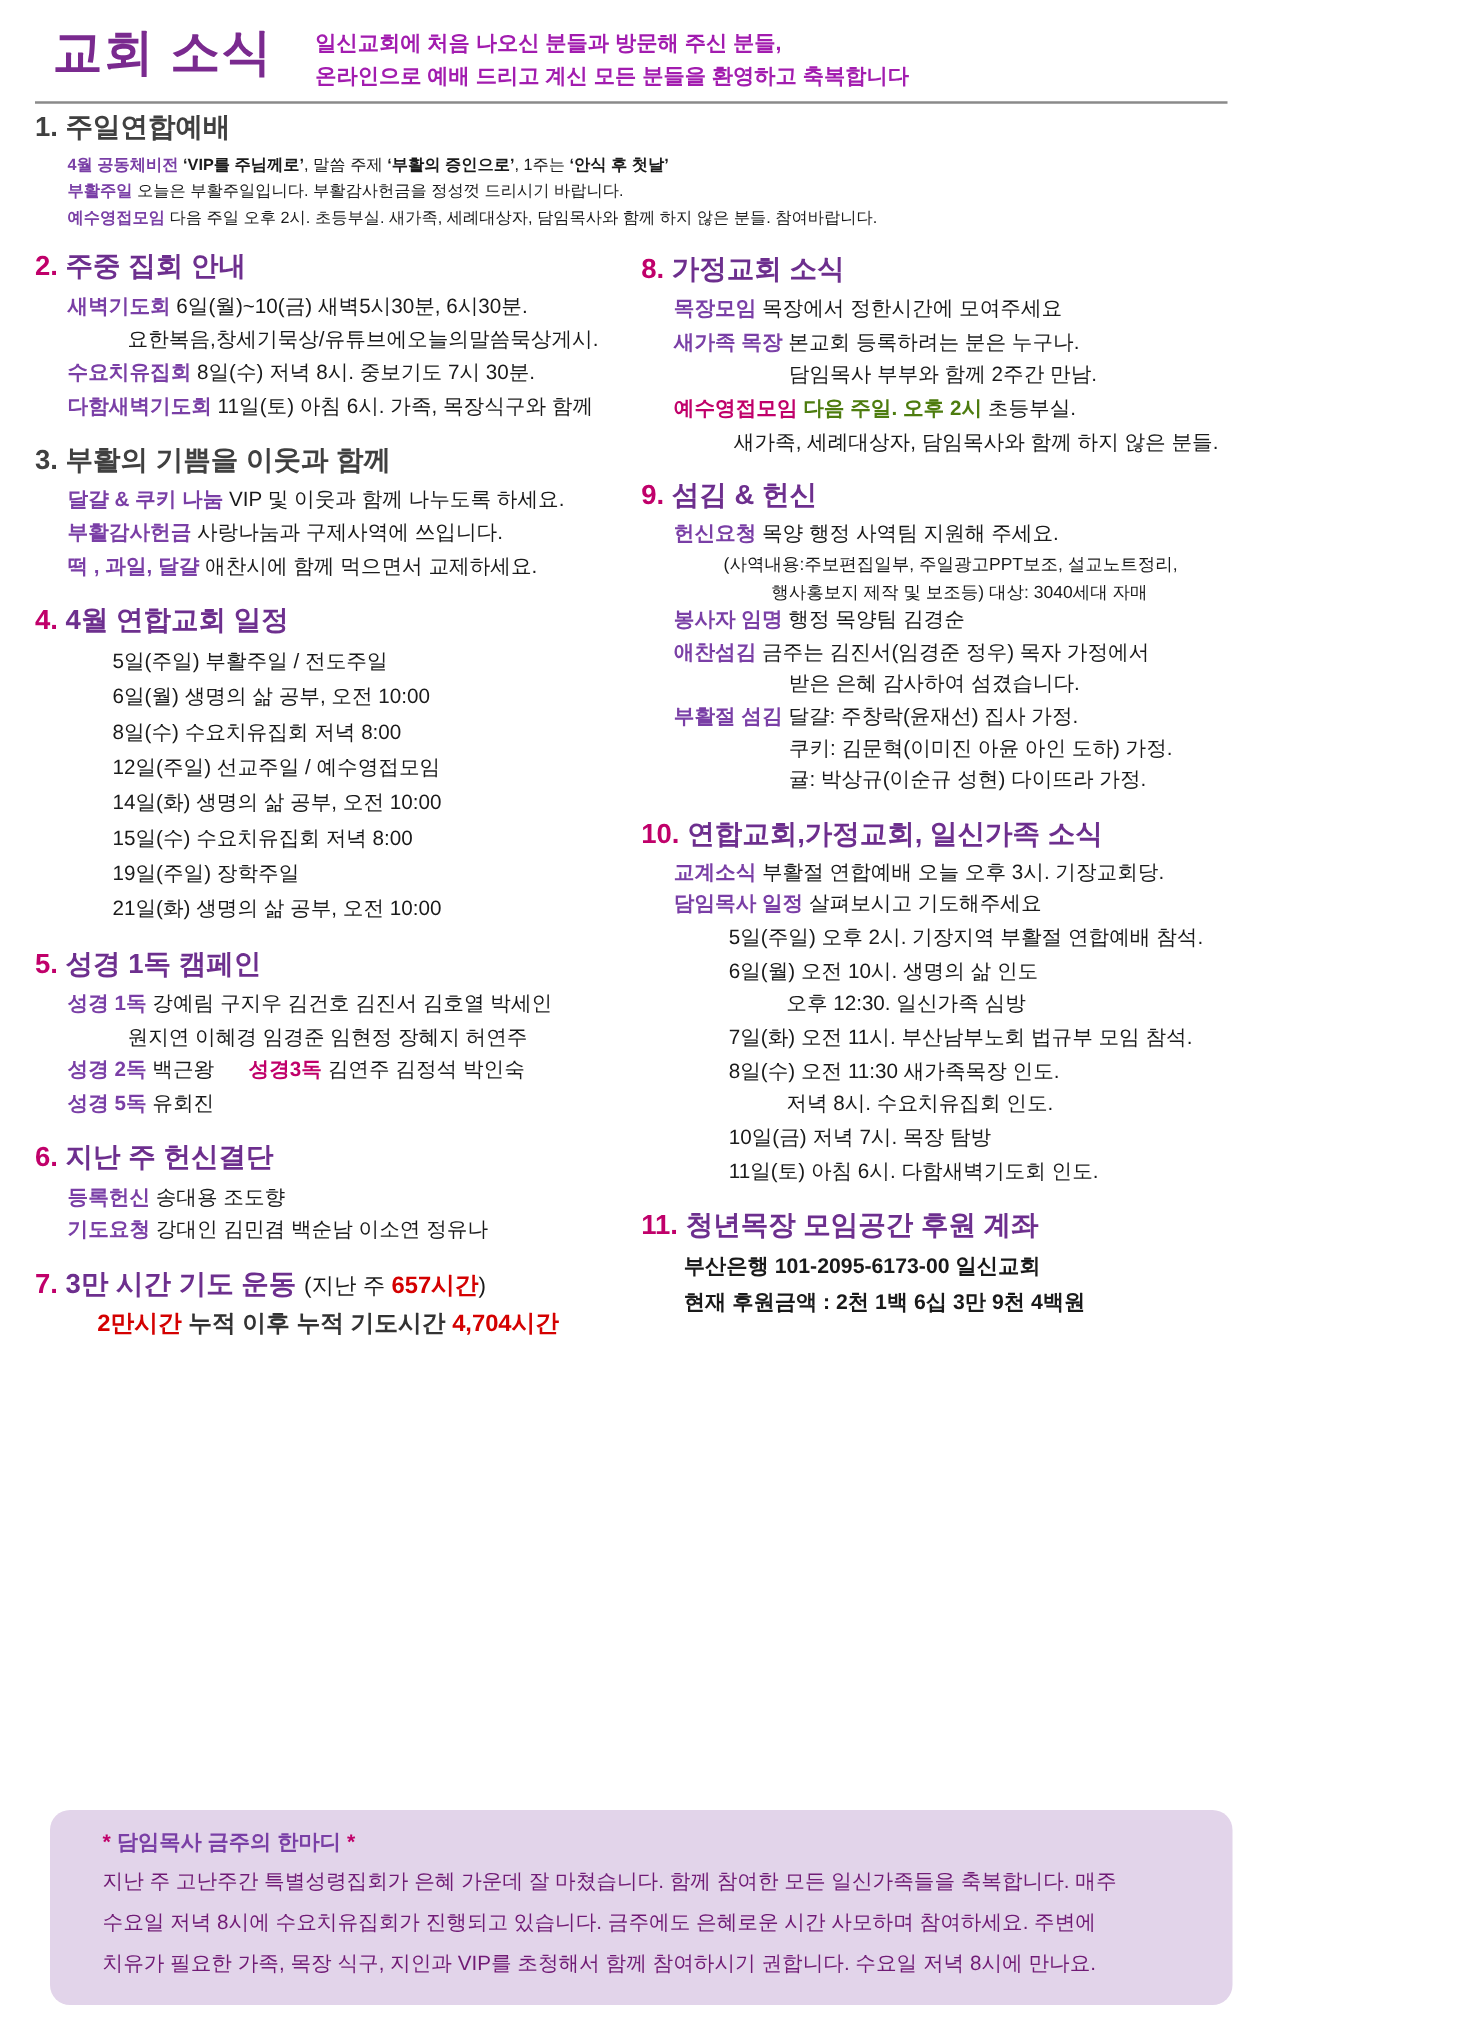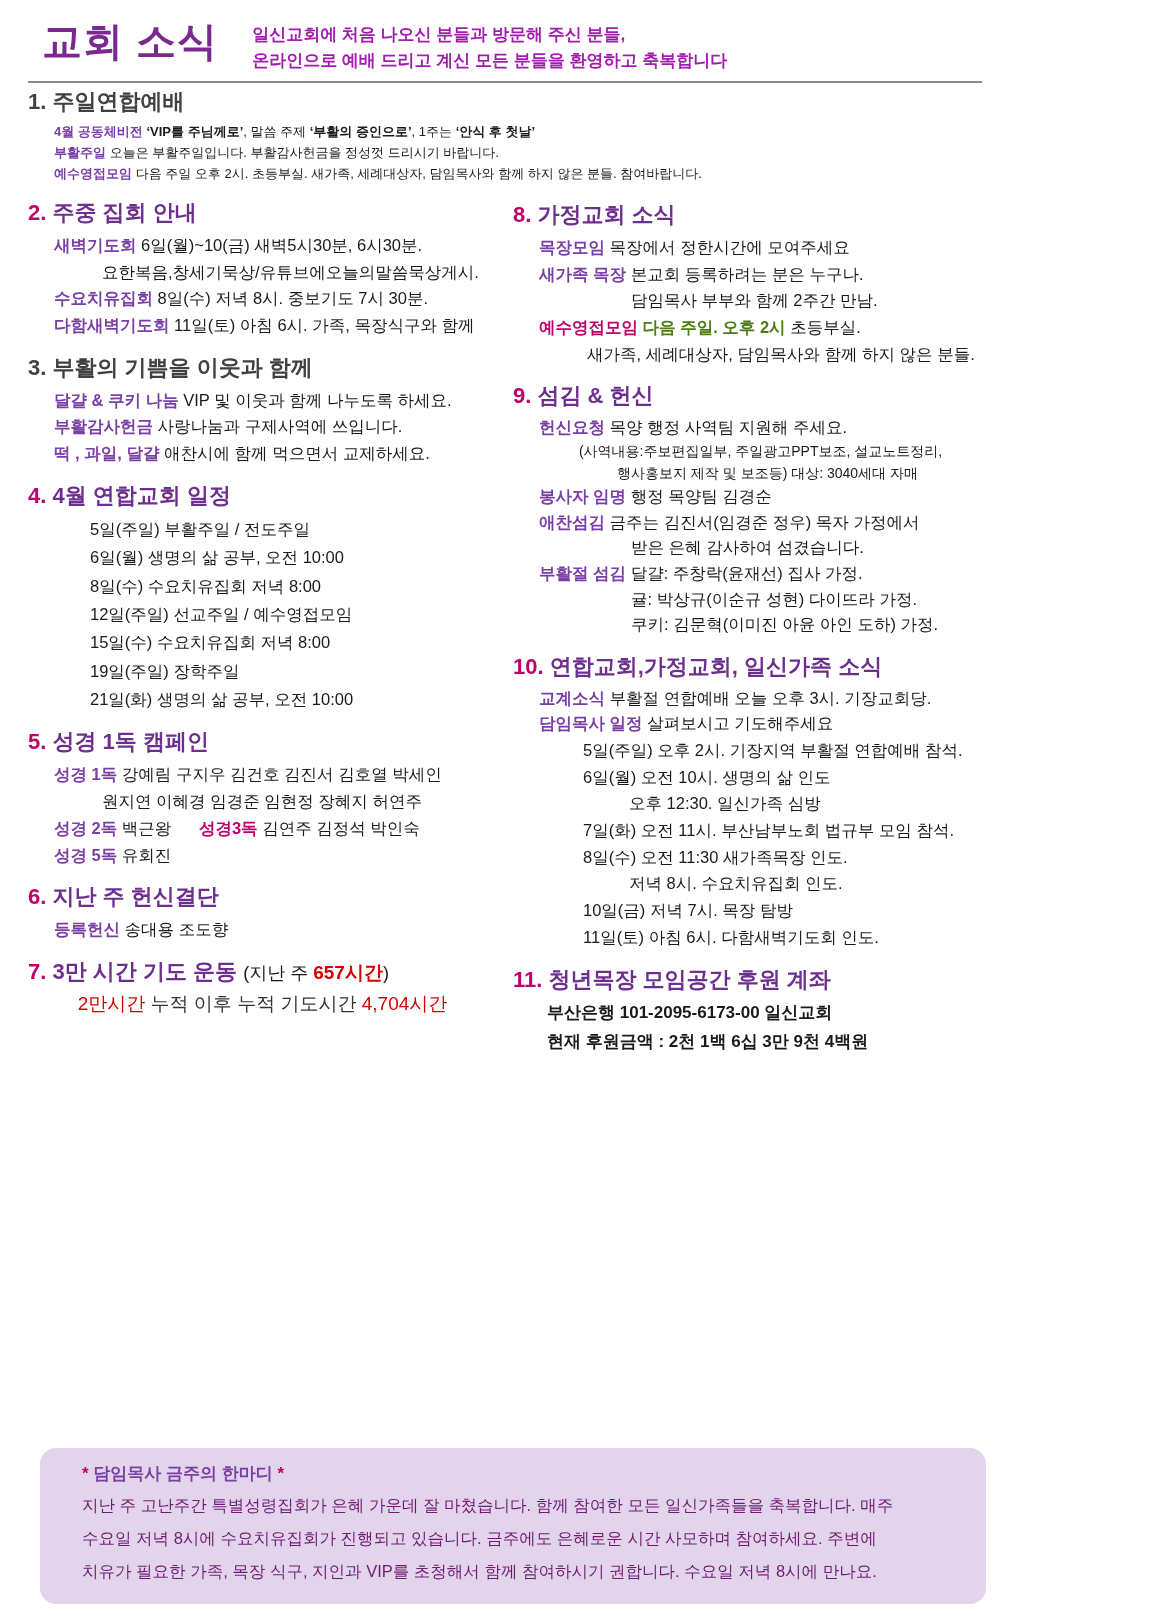--- a/index.html
+++ b/index.html
@@ -44,21 +44,21 @@
   .first-sec .sec-body { padding-left:26px; font-size:13px; }
 
   
   .sched { padding-left:62px; font-size:16.5px; line-height:1.72; }
   .sched2 { padding-left:44px; font-size:16.5px; line-height:1.62; }
 
   .hl-red { color:#d40000; font-weight:bold; }
   .hl-pink { color:#4d7c0f; font-weight:bold; }
   .bold { font-weight:bold; }
 
-  .prayer-total { text-align:center; font-size:19px; font-weight:normal; color:#d40000; margin-top:4px; }
+  .prayer-total { text-align:center; font-size:19px; font-weight:bold; color:#d40000; margin-top:4px; }
   .prayer-total .gray { color:#333; }
 
   
   .note {
     position:absolute; left:40px; right:24px; bottom:16px;
     background:#e2d4ea; border-radius:16px; padding:14px 26px 16px 26px;
   }
   .note-title { text-align:left; font-size:17px; font-weight:bold; color:#7a3fa6; padding-left:16px; }
   .note-title .star { color:#c0006a; }
   .note-body { font-size:16.5px; line-height:2.0; padding:4px 8px 0 16px; color:#701a75; }
@@ -150,20 +150,21 @@
       <div class="sec">
         <div class="sec-head purple">
           <span class="num">4.</span>
           <span>4월 연합교회 일정</span>
         </div>
         <div class="sched">
           <div>5일(주일) 부활주일 / 전도주일</div>
           <div>6일(월) 생명의 삶 공부, 오전 10:00</div>
           <div>8일(수) 수요치유집회 저녁 8:00</div>
           <div>12일(주일) 선교주일 / 예수영접모임</div>
+          <div>14일(화) 생명의 삶 공부, 오전 10:00</div>
           <div>15일(수) 수요치유집회 저녁 8:00</div>
           <div>19일(주일) 장학주일</div>
           <div>21일(화) 생명의 삶 공부, 오전 10:00</div>
         </div>
       </div>
 
       <div class="sec">
         <div class="sec-head purple">
           <span class="num">5.</span>
           <span>성경 1독 캠페인</span>
@@ -191,20 +192,24 @@
       <div class="sec">
         <div class="sec-head purple">
           <span class="num">6.</span>
           <span>지난 주 헌신결단</span>
         </div>
         <div class="sec-body">
           <div>
             <span class="lbl pur">등록헌신</span>
             <span>송대용 조도향</span>
           </div>
+          <div>
+            <span class="lbl pur">기도요청</span>
+            <span>강대인 김민겸 백순남 이소연 정유나</span>
+          </div>
         </div>
       </div>
 
       <div class="sec">
         <div class="sec-head purple">
           <span class="num">7.</span>
           <span>3만 시간 기도 운동</span>
           <span style="font-size:18px;color:#1a1a1a;font-weight:normal;">(지난 주 </span><span class="hl-red" style="font-size:19px;">657시간</span><span style="font-size:18px;color:#1a1a1a;font-weight:normal;">)</span>
         </div>
         <div class="prayer-total">
@@ -260,22 +265,22 @@
           </div>
           <div>
             <span class="lbl pur">애찬섬김</span>
             <span>금주는 김진서(임경준 정우) 목자 가정에서</span>
           </div>
           <div class="indent2">받은 은혜 감사하여 섬겼습니다.</div>
           <div>
             <span class="lbl pur">부활절 섬김</span>
             <span>달걀: 주창락(윤재선) 집사 가정.</span>
           </div>
+          <div class="indent2">쿠키: 김문혁(이미진 아윤 아인 도하) 가정.</div>
           <div class="indent2">귤: 박상규(이순규 성현) 다이뜨라 가정.</div>
-          <div class="indent2">쿠키: 김문혁(이미진 아윤 아인 도하) 가정.</div>
         </div>
       </div>
 
       <div class="sec">
         <div class="sec-head purple">
           <span class="num">10.</span>
           <span>연합교회,가정교회, 일신가족 소식</span>
         </div>
         <div class="sec-body tight">
           <div>

